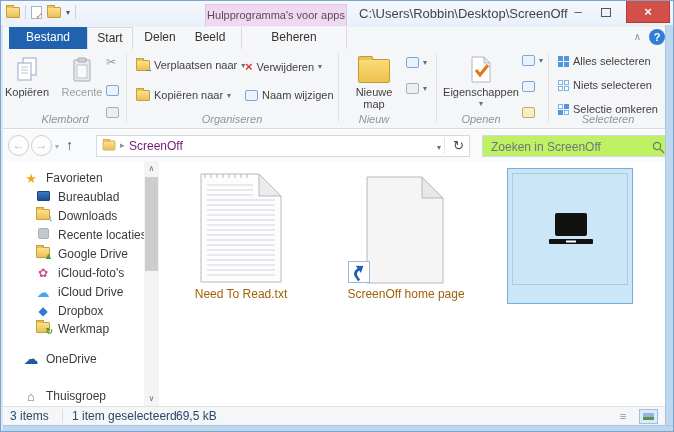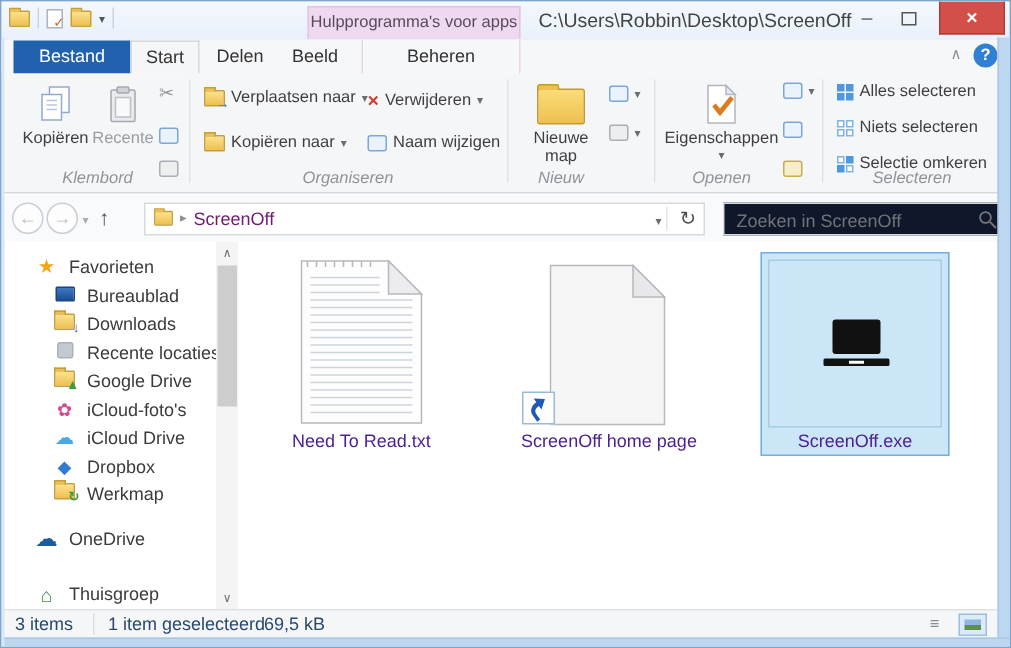--- a/index.html
+++ b/index.html
@@ -81,21 +81,21 @@
              border:1px solid #c9ced4; color:#b6bcc4; text-align:center; line-height:19px; font-size:12px; background:#fdfdfe; }
   .histdd { position:absolute; left:53px; top:12px; font-size:8px; color:#a7adb5; }
   .upbtn { position:absolute; left:64px; top:7px; font-size:14px; color:#4f5archive4; color:#4a4f55; }
   .crumbbox { position:absolute; left:94px; top:5px; width:374px; height:22px; background:#fff; border:1px solid #d6d9dd; }
   .crumbbox .fld { transform:scale(.9); margin:4px 0 0 5px; }
   .crumbtxt { position:absolute; left:32px; top:3px; font-size:12px; color:#701a75; }
   .crumbsep { position:absolute; left:23px; top:4px; font-size:9px; color:#8a8f96; }
   .addr-dd { position:absolute; right:28px; top:7px; font-size:8px; color:#6a6d72; }
   .addr-split { position:absolute; right:24px; top:2px; bottom:2px; width:1px; background:#e4e6e9; }
   .refresh { position:absolute; right:5px; top:2px; font-size:13px; color:#4a4f55; }
-  .searchbox { position:absolute; left:480px; top:5px; width:190px; height:22px; background:#0f172a; border:1px solid #d6d9dd; }
+  .searchbox { position:absolute; left:480px; top:5px; width:190px; height:22px; background:#bef264; border:1px solid #d6d9dd; }
   .searchtxt { position:absolute; left:8px; top:4px; font-size:12px; color:#6f7граф478; color:#6f747a; }
   .searchicon { position:absolute; right:6px; top:4px; }
 
   
   .bodyarea { position:absolute; left:2px; top:160px; right:9px; bottom:25px; background:#fff; }
   .sidebar { position:absolute; left:0; top:0; width:141px; bottom:0; font-size:12px; color:#3b3b3b; }
   .snode { position:absolute; left:0; right:0; height:18px; display:flex; align-items:center; gap:7px; white-space:nowrap; }
   .snode .ic { width:16px; text-align:center; flex:0 0 16px; }
   .lvl0 { padding-left:20px; }
   .lvl1 { padding-left:32px; }
@@ -106,21 +106,21 @@
   .ic-cloud { color:#49a8ea; font-size:13px; }
   .ic-cloud.dark { color:#1c5c9c; font-size:15px; }
   .ic-flower { color:#cf4d8e; font-size:12px; }
   .ic-diamond { color:#2e7cd6; font-size:12px; }
   .ic-house { color:#3f8a4f; font-size:13px; font-weight:bold; }
   .sscroll { position:absolute; left:141px; top:0; width:15px; bottom:0; background:#f4f4f4; }
   .sscroll .arr { position:absolute; left:0; width:15px; height:15px; text-align:center; font-size:8px; color:#6e6e6e; line-height:15px; }
   .sscroll .thumb { position:absolute; left:1px; width:13px; top:16px; height:94px; background:#cdcdcd; }
 
   .main { position:absolute; left:156px; top:0; right:0; bottom:0; background:#fff; }
-  .tile-label { position:absolute; font-size:12px; color:#4c1d95; text-align:center; white-space:nowrap; }
+  .tile-label { position:absolute; font-size:12px; color:#a16207; text-align:center; white-space:nowrap; }
   .seltile { position:absolute; left:348px; top:7px; width:126px; height:136px;
              background:#cbe6f7; border:1px solid #74aede; }
   .selthumb { position:absolute; left:4px; top:4px; width:116px; height:112px; border:1px solid #a8cbe4; }
   .shortcut-ov { position:absolute; width:22px; height:22px; background:#fff; border:1px solid #9db8d2; }
 
   
   .statusbar { position:absolute; left:1px; right:1px; bottom:6px; height:19px; background:#f5f6f7;
                border-top:1px solid #e0e1e3; font-size:12px; color:#29486b; }
   .statusbar .txt { position:absolute; top:2px; }
   .st-div { position:absolute; left:60px; top:2px; bottom:2px; width:1px; background:#dcdde0; }
@@ -156,21 +156,21 @@
     <div class="tab tab-start">Start</div>
     <div class="tab tab-share">Delen</div>
     <div class="tab tab-view">Beeld</div>
     <div class="tab tab-manage">Beheren</div>
     <div class="ribbon-collapse">∧</div>
     <div class="help-btn">?</div>
   </div>
 
   <div class="ribbon">
 
-    <div class="bigbtn" style="left:12px; width:46px;text-align:center;">
+    <div class="bigbtn" style="left:2px; width:46px;text-align:center;">
       <div class="bicon">
         <svg width="24" height="26" viewBox="0 0 24 26">
           <rect x="8" y="1" width="13" height="17" fill="#fff" stroke="#94aacb"></rect>
           <rect x="3" y="6" width="13" height="17" fill="#fff" stroke="#94aacb"></rect>
           <line x1="6" y1="10" x2="13" y2="10" stroke="#b9c6da"></line>
           <line x1="6" y1="13" x2="13" y2="13" stroke="#b9c6da"></line>
           <line x1="6" y1="16" x2="13" y2="16" stroke="#b9c6da"></line>
         </svg>
       </div>
       <span>Kopiëren</span>
@@ -426,21 +426,20 @@
       </div>
 
       <div class="seltile">
         <div class="selthumb">
           <svg width="48" height="38" viewBox="0 0 48 38" style="position:absolute; left:34px; top:38px;">
             <rect x="8" y="1" width="32" height="23" rx="2" fill="#111"></rect>
             <rect x="2" y="27" width="44" height="5" rx="1" fill="#111"></rect>
             <rect x="19" y="28.5" width="10" height="2" fill="#fff"></rect>
           </svg>
         </div>
-        <div class="tile-label" style="left:0; top:118px; width:124px;">ScreenOff.exe</div>
       </div>
     </div>
   </div>
 
   <div class="statusbar">
     <span class="txt" style="left:8px;">3 items</span>
     <span class="st-div"></span>
     <span class="txt" style="left:70px;">1 item geselecteerd</span>
     <span class="txt" style="left:174px;">69,5 kB</span>
     <span class="viewbtn vb-list">≡</span>

